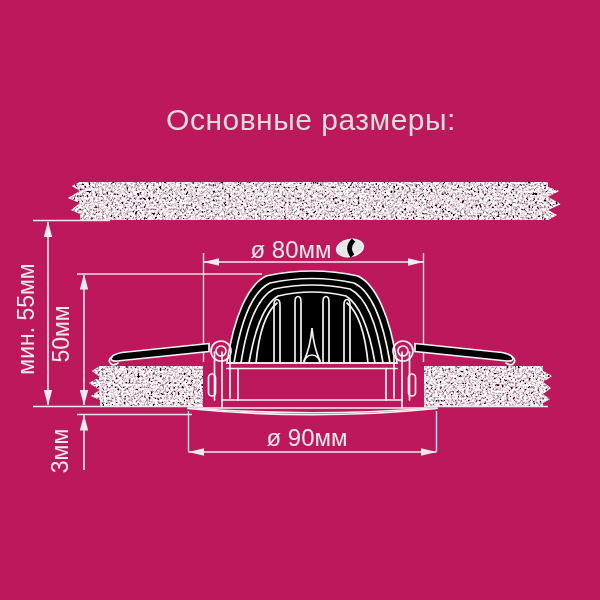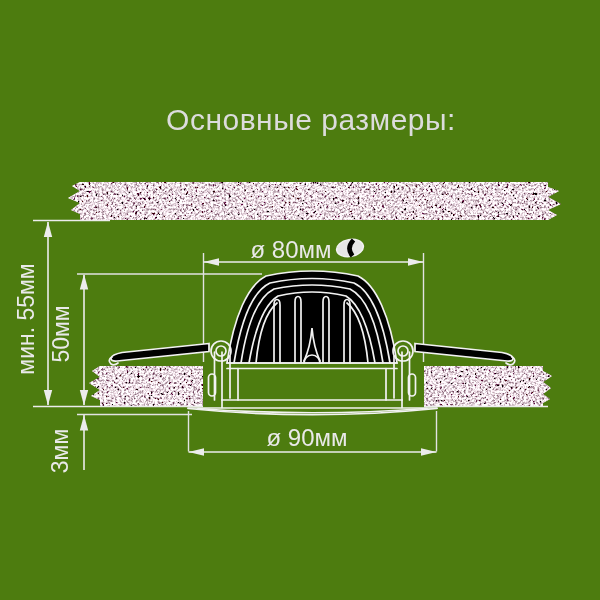--- a/index.html
+++ b/index.html
@@ -1,16 +1,16 @@
 <!DOCTYPE html>
 <html><head>
 <meta charset="utf-8">
 <style>
   html,body{margin:0;padding:0;background:#000;}
-  .stage{position:relative;width:600px;height:600px;background:#4d7c0f;overflow:hidden;}
+  .stage{position:relative;width:600px;height:600px;background:#be185d;overflow:hidden;}
   svg{display:block;}
   text{font-family:"Liberation Sans","DejaVu Sans",sans-serif;}
   .title-text{font-size:30px;fill:#dcdcdc;letter-spacing:.5px;}
   .dim-text{font-size:24px;fill:#e9e9e9;}
   .dim-text-sm{font-size:23px;fill:#e9e9e9;}
   .ln{stroke:#ececec;stroke-width:1.6;fill:none;}
   .ln-thin{stroke:#e2e2e2;stroke-width:1.4;fill:none;}
   .arw{fill:#ececec;stroke:none;}
   .draw{stroke:#f2f2f2;stroke-width:1.7;fill:none;stroke-linecap:round;}
   .draw-fill{stroke:#f2f2f2;stroke-width:1.7;fill:#000;}

